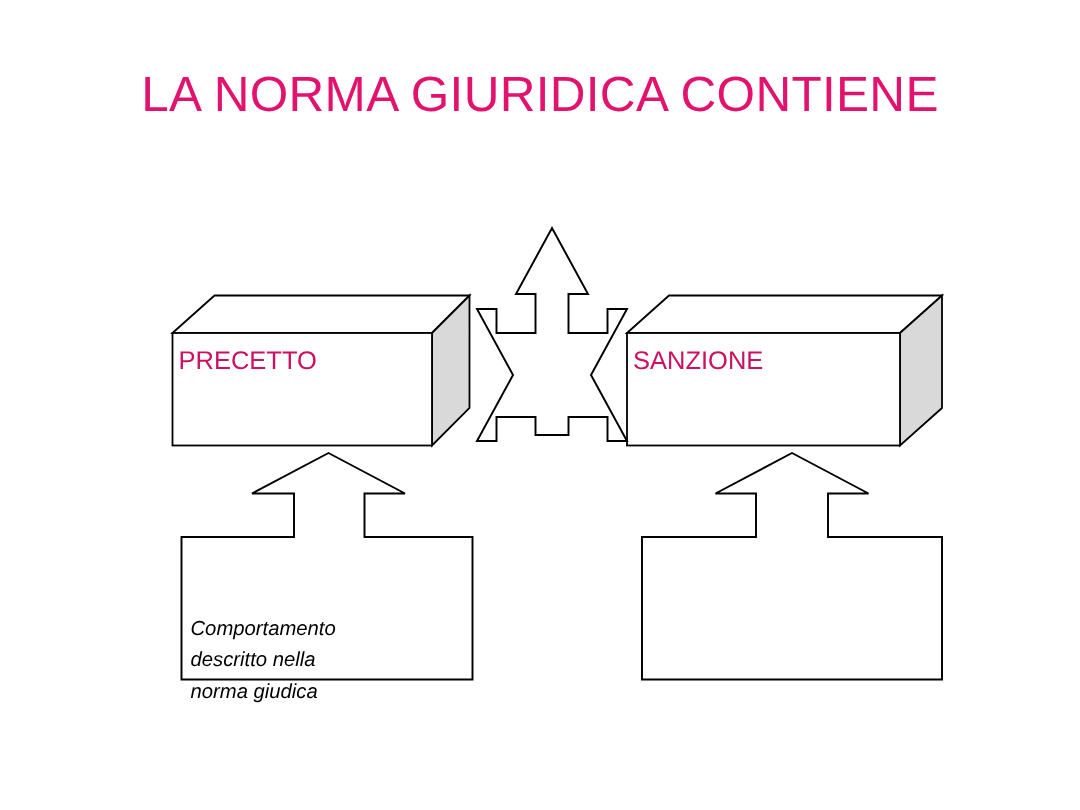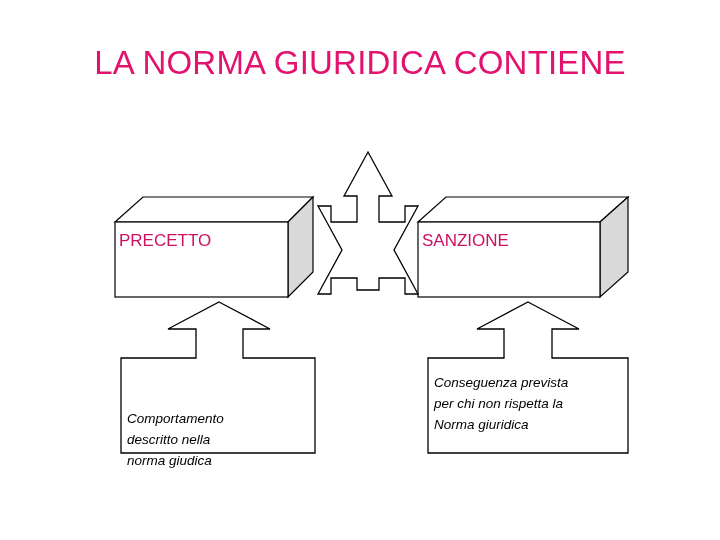--- a/index.html
+++ b/index.html
@@ -94,17 +94,14 @@
   </svg>
 
   <div class="box-label" id="sanzione-label">SANZIONE</div>
 
   <div class="box-label" id="precetto-label">PRECETTO</div>
 
   <div class="desc-text" id="left-desc">Comportamento
 descritto nella
 norma giudica</div>
 
-  <div class="desc-text" id="right-desc">Conseguenza prevista
-per chi non rispetta la
-Norma giuridica</div>
 
 </div>
 
 </body></html>

